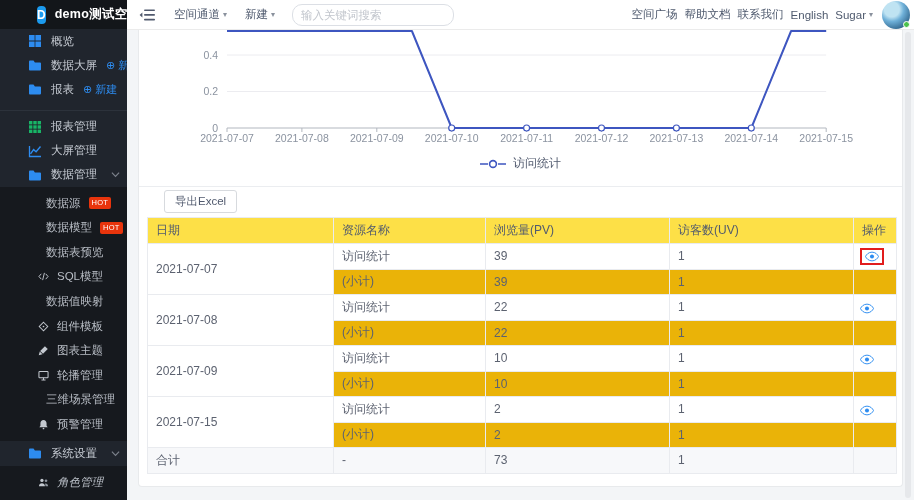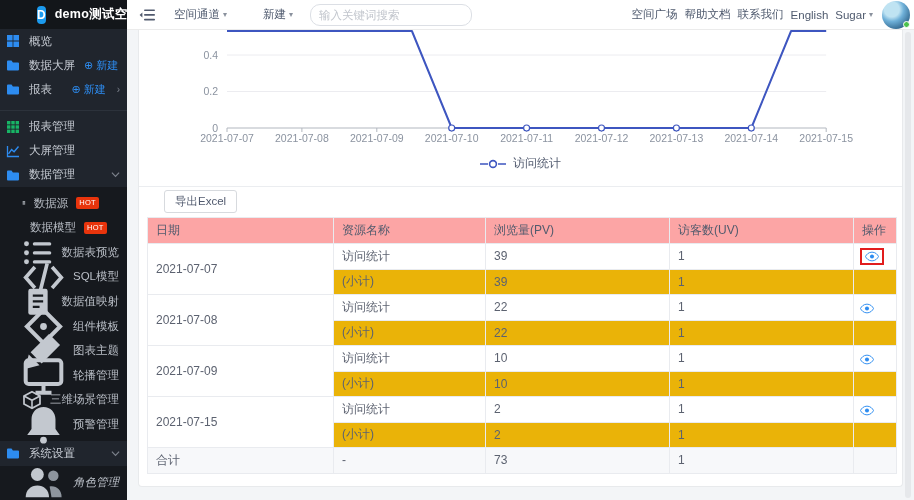--- a/index.html
+++ b/index.html
@@ -5,40 +5,40 @@
   html,body{margin:0;padding:0;background:#fff;}
   *{box-sizing:border-box;}
   .app{position:relative;width:914px;height:500px;overflow:hidden;background:#fff;
        font-family:"Liberation Sans","DejaVu Sans",sans-serif;-webkit-font-smoothing:antialiased;}
   
   .sidebar{position:absolute;left:0;top:0;width:127px;height:500px;background:#20252d;display:flex;flex-direction:column;}
   .logo{height:30px;background:#13161a;display:flex;align-items:center;padding-left:37px;gap:9px;cursor:pointer;}
   .logo-mark{width:18px;height:18px;border-radius:4px;background:#1b9aee;color:#fff;font-size:12px;font-weight:bold;
              display:flex;align-items:center;justify-content:center;}
   .logo-text{color:#fff;font-size:12.5px;font-weight:bold;letter-spacing:.3px;white-space:nowrap;}
-  .side-item{height:25px;display:flex;align-items:center;padding:0 7px 0 6px;gap:9px;color:#c6cbd3;font-size:11.5px;cursor:pointer;white-space:nowrap;}
+  .side-item{height:25px;display:flex;align-items:center;padding:0 7px 0 28px;gap:9px;color:#c6cbd3;font-size:11.5px;cursor:pointer;white-space:nowrap;}
   .side-item .icn{width:14px;height:14px;flex:none;}
   .side-divider{height:1px;background:#2c323b;margin:9px 0 3px 0;}
-  .sub-block{background:#16191e;padding:4px 0;}
+  .sub-block{background:#16191e;padding:4px 16px;}
   .sub-block.grow{flex:1;font-style:italic;}
   .sub-item{height:24.6px;display:flex;align-items:center;padding:0 8px 0 22px;gap:8px;color:#b9bec6;font-size:11.5px;cursor:pointer;white-space:nowrap;}
   .side-item.lvl0{height:26px;}
   .new-link{margin-left:auto;display:flex;align-items:center;gap:3px;color:#2d8cf0;font-size:11px;cursor:pointer;}
   .plus-glyph{font-size:11px;line-height:1;color:#2d8cf0;}
   .chev-r{color:#7c828c;font-size:10px;margin-left:2px;}
   .chev-d{margin-left:auto;width:9px;height:7px;flex:none;}
   .hot-badge{margin-left:auto;margin-right:20px;background:#e8340c;color:#fff;font-size:7.5px;line-height:1;
              padding:2px 3px;border-radius:2px;letter-spacing:.3px;}
   
   .topbar{position:absolute;left:127px;top:0;right:0;height:30px;background:#fff;border-bottom:1px solid #ebebeb;
           display:flex;align-items:center;padding:0 4px 0 8px;font-size:11.5px;color:#4f5a6e;}
   .tb-icon{width:17px;height:14px;margin-left:4px;cursor:pointer;flex:none;}
   .tb-link{cursor:pointer;display:flex;align-items:center;gap:3px;white-space:nowrap;}
   .caret{font-size:8px;color:#8a919d;}
-  .tb-left{display:flex;align-items:center;gap:36px;margin-left:18px;}
+  .tb-left{display:flex;align-items:center;gap:18px;margin-left:18px;}
   .search-box{margin-left:17px;width:162px;height:22px;border:1px solid #dcdfe5;border-radius:10px;
               font-size:11.5px;color:#333;padding:0 8px;outline:none;font-family:inherit;}
   .search-box::placeholder{color:#c2c6cd;}
   .tb-right{margin-left:auto;display:flex;align-items:center;gap:7px;}
   .avatar{width:28px;height:28px;border-radius:50%;position:relative;cursor:pointer;flex:none;margin-left:2px;
           background:radial-gradient(circle at 35% 30%,#bfe3f2 0 28%,#6fb0d8 45%,#33688f 78%,#24506f 100%);}
   .avatar .dot{position:absolute;right:0;bottom:1px;width:7px;height:7px;border-radius:50%;background:#4cc24c;border:1px solid #fff;}
   
   .content{position:absolute;left:127px;top:30px;right:0;bottom:0;background:#f3f5f7;}
   .card{position:absolute;left:11px;right:11px;top:0;bottom:13px;background:#fff;border:1px solid #e8eaec;border-top:none;
@@ -46,21 +46,21 @@
   .chart-block{position:absolute;left:0;top:0;right:0;height:157px;border-bottom:1px solid #ebedf0;}
   #chart-svg{position:absolute;left:0;top:0;font-family:"Liberation Sans","DejaVu Sans",sans-serif;}
   .legend{position:absolute;left:0;right:0;top:125px;display:flex;justify-content:center;align-items:center;gap:7px;
           font-size:12px;color:#515a6e;cursor:pointer;}
   .export-btn{position:absolute;left:25px;top:160px;height:23px;padding:0 10px;background:#fff;border:1px solid #d7dade;
               border-radius:3px;font-size:11.5px;color:#515a6e;cursor:pointer;font-family:inherit;}
   .data-table{position:absolute;left:8px;top:187px;width:750px;border-collapse:collapse;table-layout:fixed;
               font-size:12px;color:#5c6270;}
   .data-table th,.data-table td{border:1px solid #e9ebef;padding:0 8px;height:25.5px;text-align:left;
               font-weight:normal;white-space:nowrap;overflow:hidden;}
-  .data-table thead th{background:#fca5a5;height:26px;color:#525b6d;}
+  .data-table thead th{background:#fde047;height:26px;color:#525b6d;}
   .r-sub td{background:#eab308;}
   .r-total td{background:#f7f8fa;}
   .op-cell{padding:0 0 0 6px !important;}
   .eye-btn{display:inline-flex;align-items:center;justify-content:center;cursor:pointer;vertical-align:middle;}
   .eye-btn.hl{border:2px solid #e11d1d;padding:1px 3px;}
   .vscroll{position:absolute;right:3px;top:2px;bottom:2px;width:6px;border-radius:3px;background:#e6e8eb;}
 </style>
 </head>
 <body>
 

